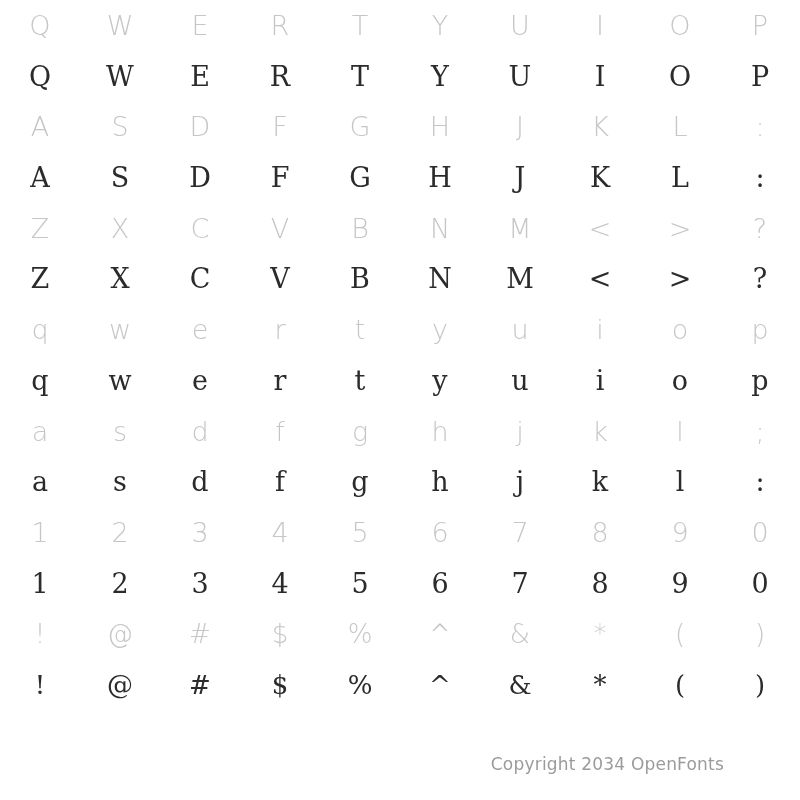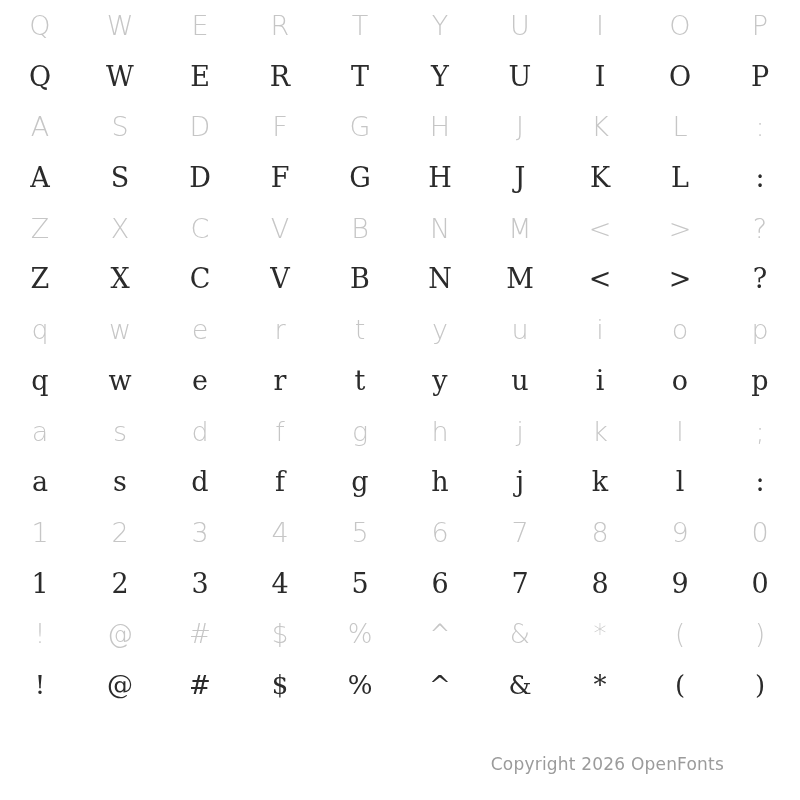--- a/index.html
+++ b/index.html
@@ -466,14 +466,14 @@
       <div class="cell rowstyle" style="font-family: &quot;DejaVu Serif&quot;, serif; color: rgb(43, 43, 43); font-weight: 400; font-size: 26px;">
         <span>*</span>
       </div>
       <div class="cell rowstyle" style="font-family: &quot;DejaVu Serif&quot;, serif; color: rgb(43, 43, 43); font-weight: 400; font-size: 26px;">
         <span>(</span>
       </div>
       <div class="cell rowstyle" style="font-family: &quot;DejaVu Serif&quot;, serif; color: rgb(43, 43, 43); font-weight: 400; font-size: 26px;">
         <span>)</span>
       </div>
     </div>
-  <div class="copyright">Copyright 2026 OpenFonts</div>
+  <div class="copyright">Copyright 2034 OpenFonts</div>
 </div>
 
 </body></html>

